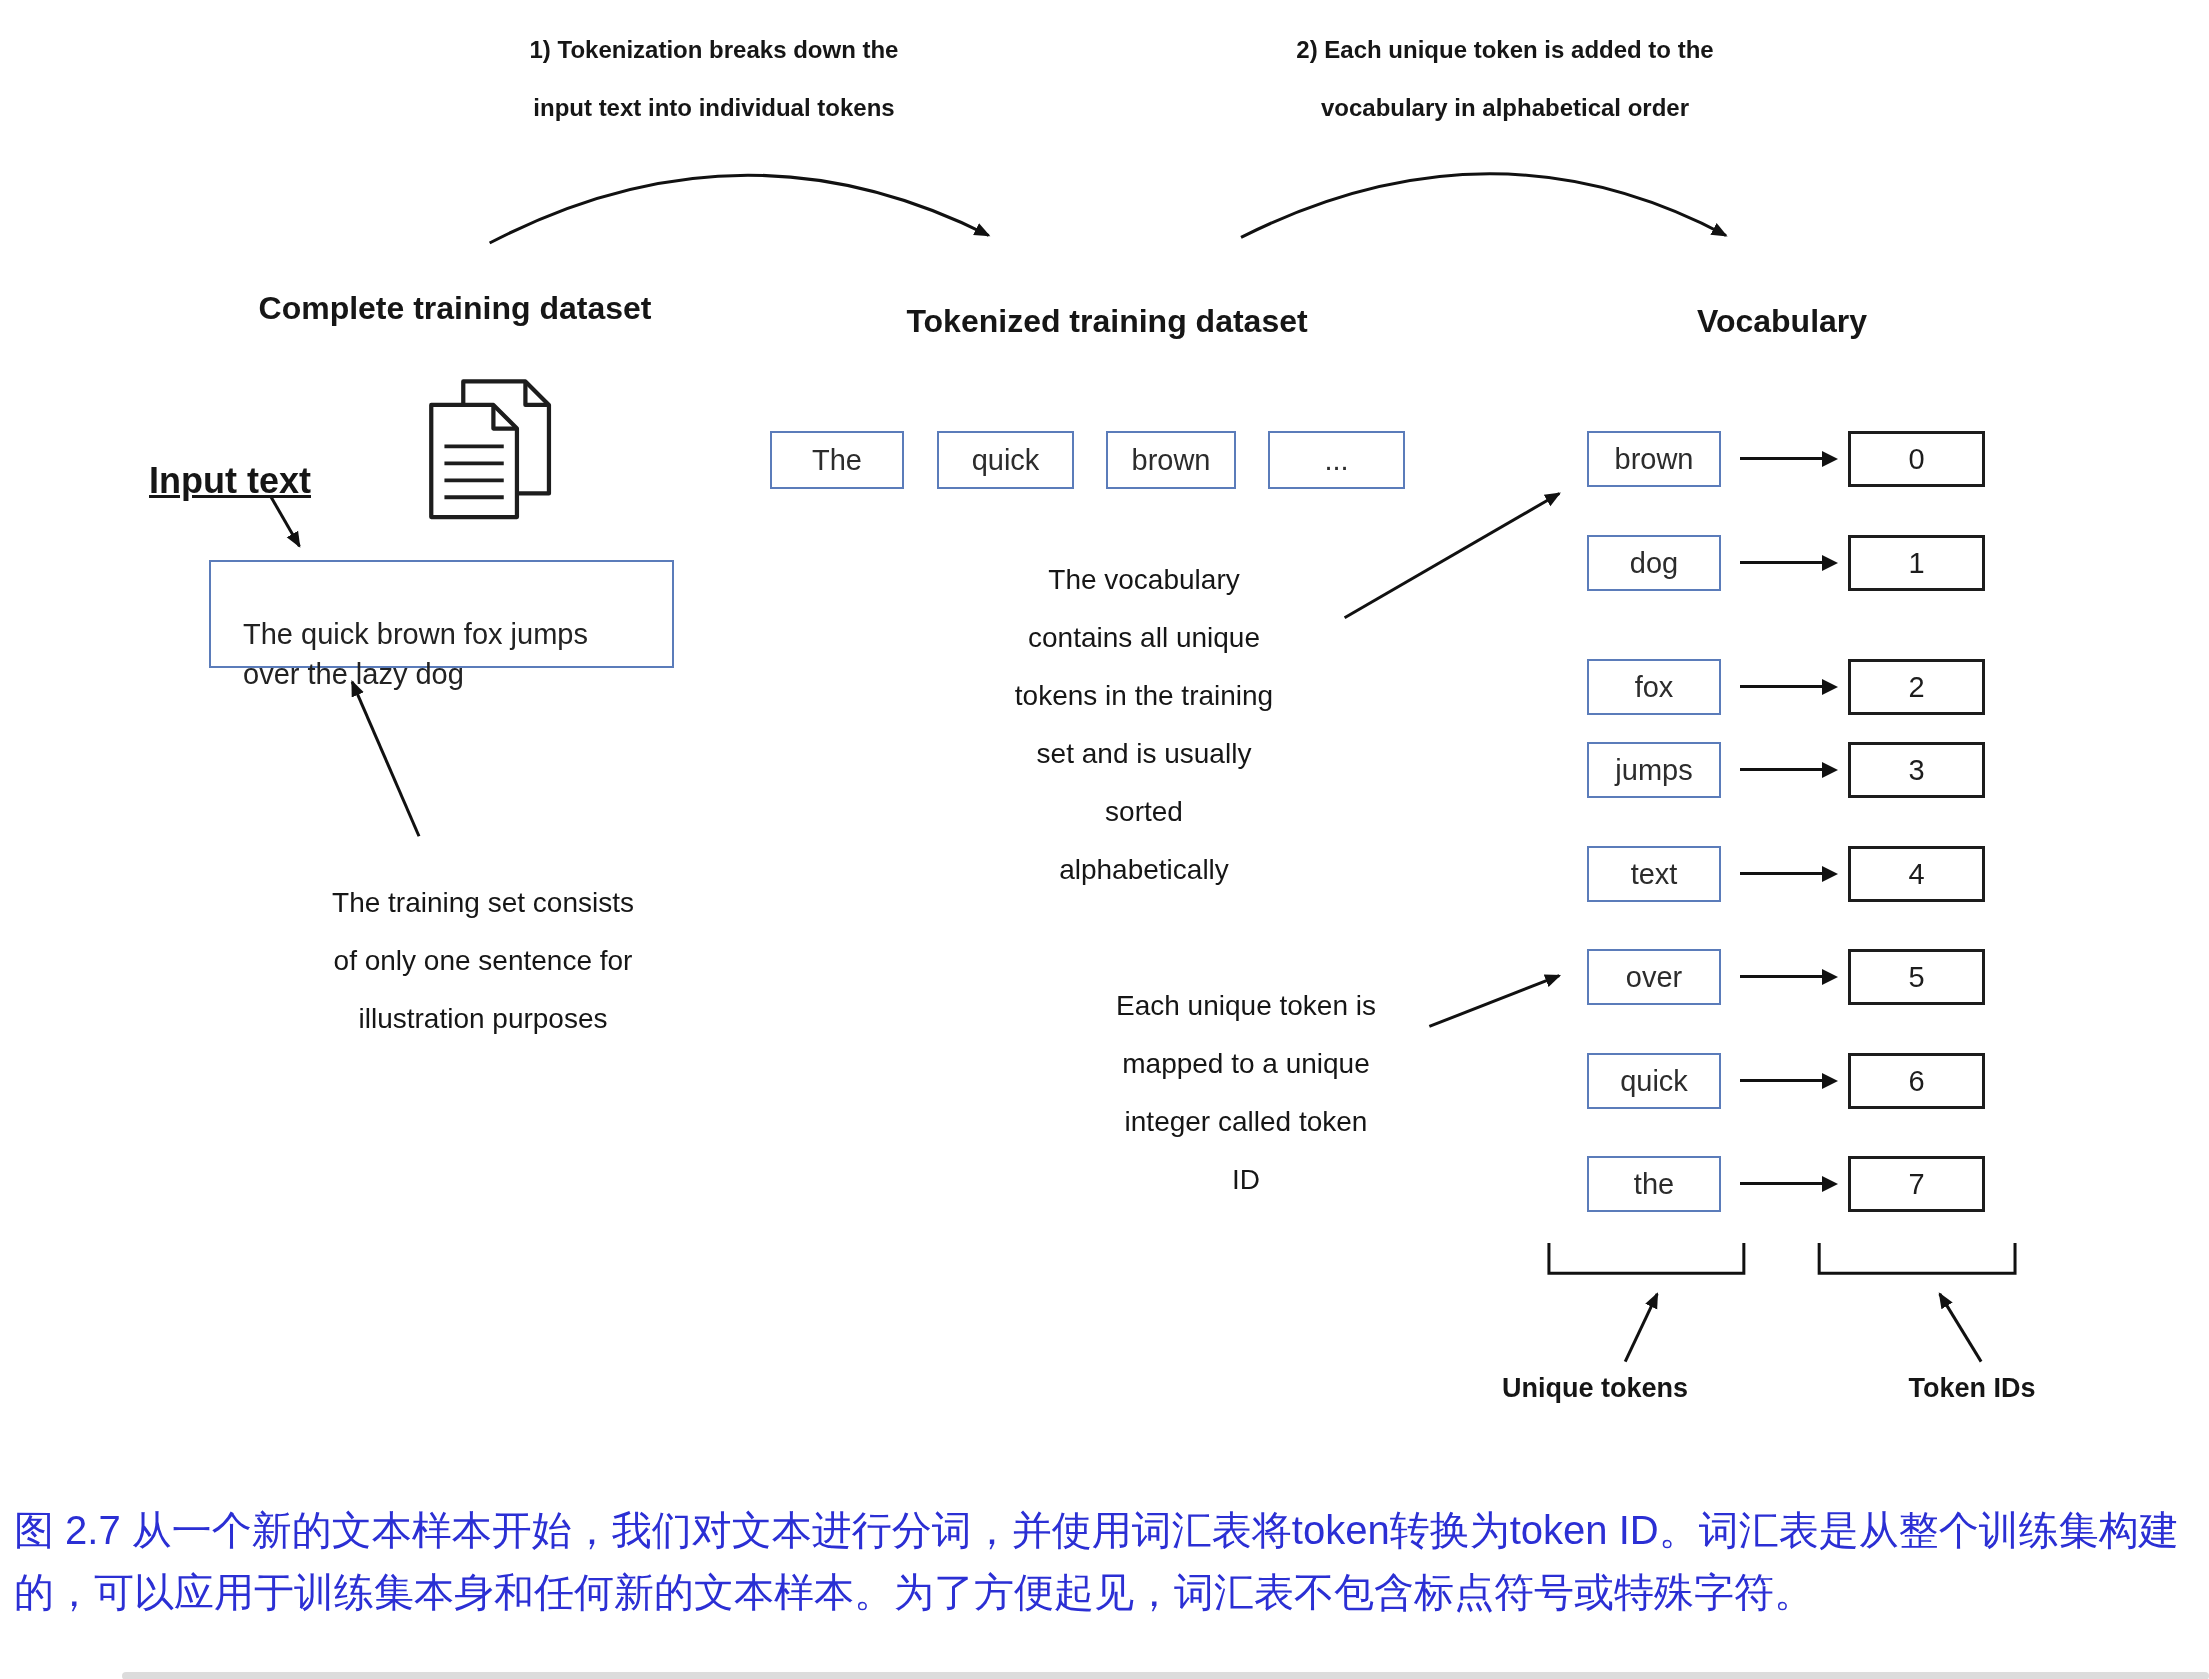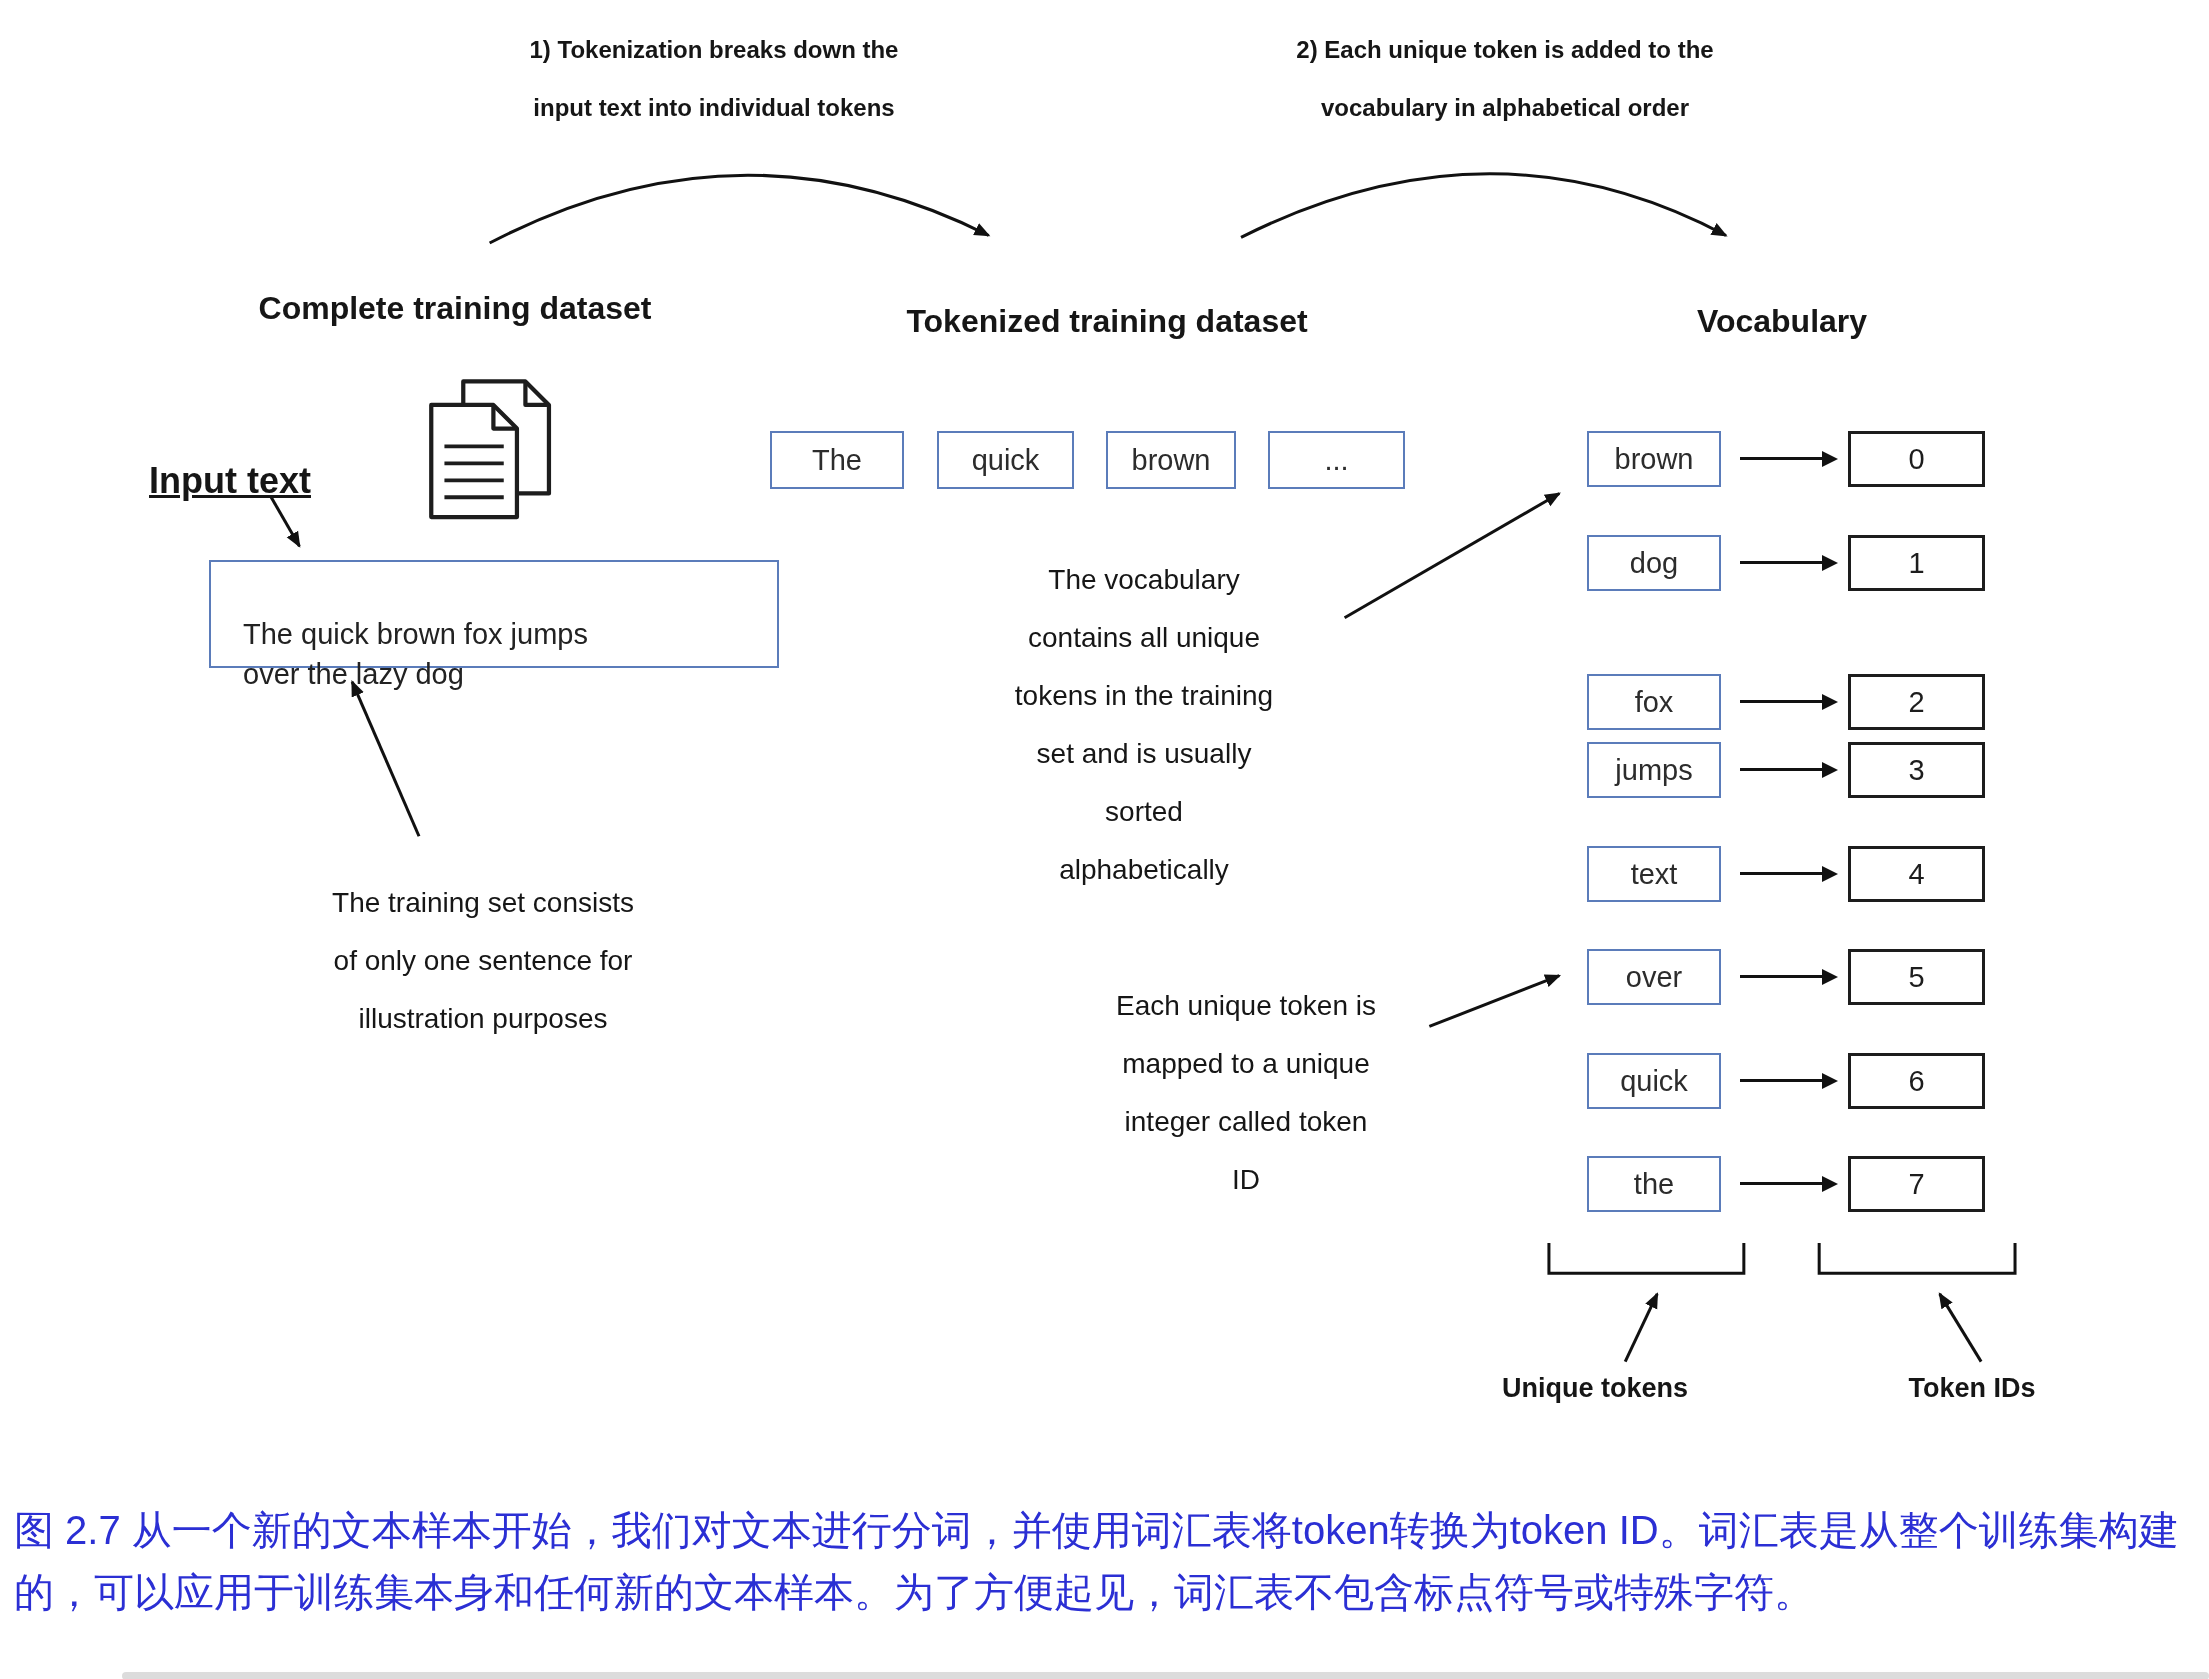--- a/index.html
+++ b/index.html
@@ -24,21 +24,21 @@
   .step-annot{font-size:24px;font-weight:700;line-height:58px;text-align:center;white-space:pre-line;}
   .col-header{font-size:32px;font-weight:700;white-space:nowrap;}
   .tok{
     position:absolute;top:431px;height:58px;
     border:2.8px solid var(--box-blue);
     box-sizing:border-box;
     display:flex;align-items:center;justify-content:center;
     font-size:29px;color:#2c2c2c;background:#fff;
   }
   .input-box{
-    position:absolute;left:209px;top:560px;width:570px;height:108px;
+    position:absolute;left:209px;top:560px;width:465px;height:108px;
     border:2.8px solid var(--box-blue);box-sizing:border-box;background:#fff;
     font-size:29px;line-height:40px;color:#222;
     padding:12.2px 0 0 32px;white-space:pre-line;
   }
   .vocab-row{position:absolute;left:1587px;width:400px;height:56px;}
   .vbox{
     position:absolute;left:0;top:0;width:134px;height:56px;
     border:2.8px solid var(--box-blue);box-sizing:border-box;background:#fff;
     display:flex;align-items:center;justify-content:center;font-size:29px;color:#2c2c2c;
   }
@@ -165,21 +165,21 @@
   </div>
   <div class="vocab-row" style="top:535px">
     <div class="vbox">
         <span>dog</span>
       </div>
     <div class="row-arrow"></div>
     <div class="idbox">
         <span>1</span>
       </div>
   </div>
-  <div class="vocab-row" style="top:674px">
+  <div class="vocab-row" style="top:659px">
     <div class="vbox">
         <span>fox</span>
       </div>
     <div class="row-arrow"></div>
     <div class="idbox">
         <span>2</span>
       </div>
   </div>
   <div class="vocab-row" style="top:742px">
     <div class="vbox">

